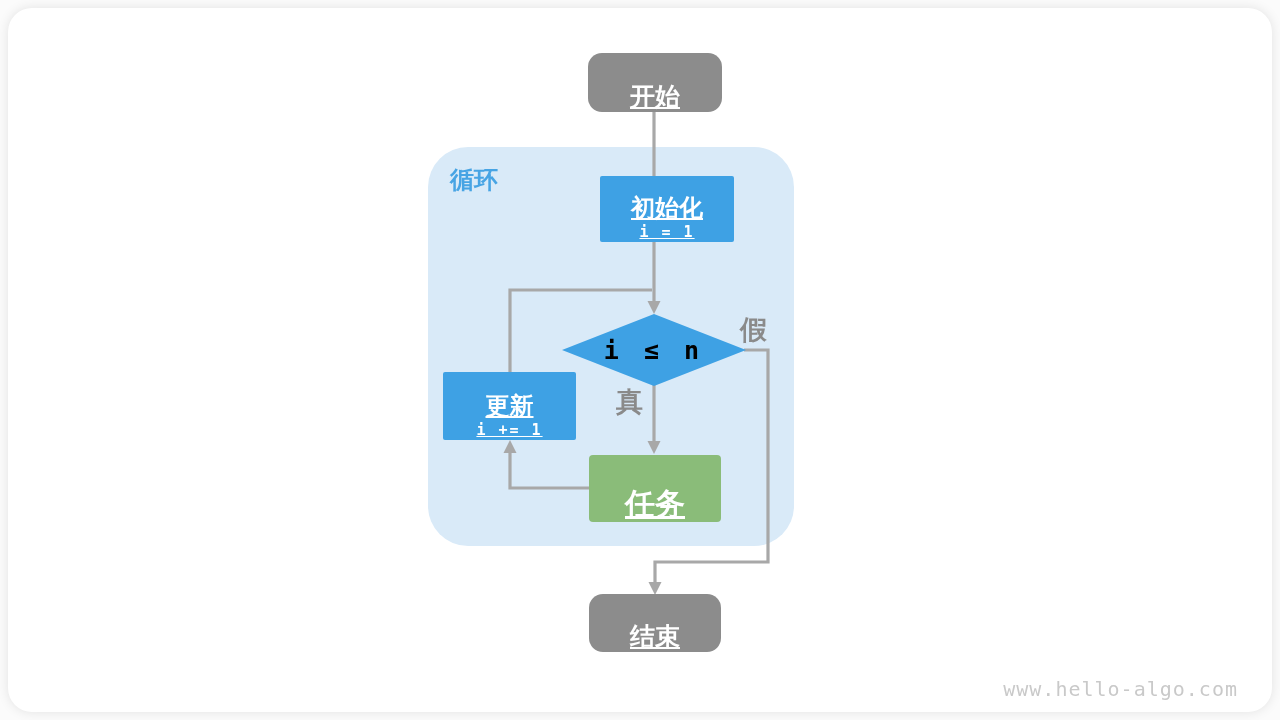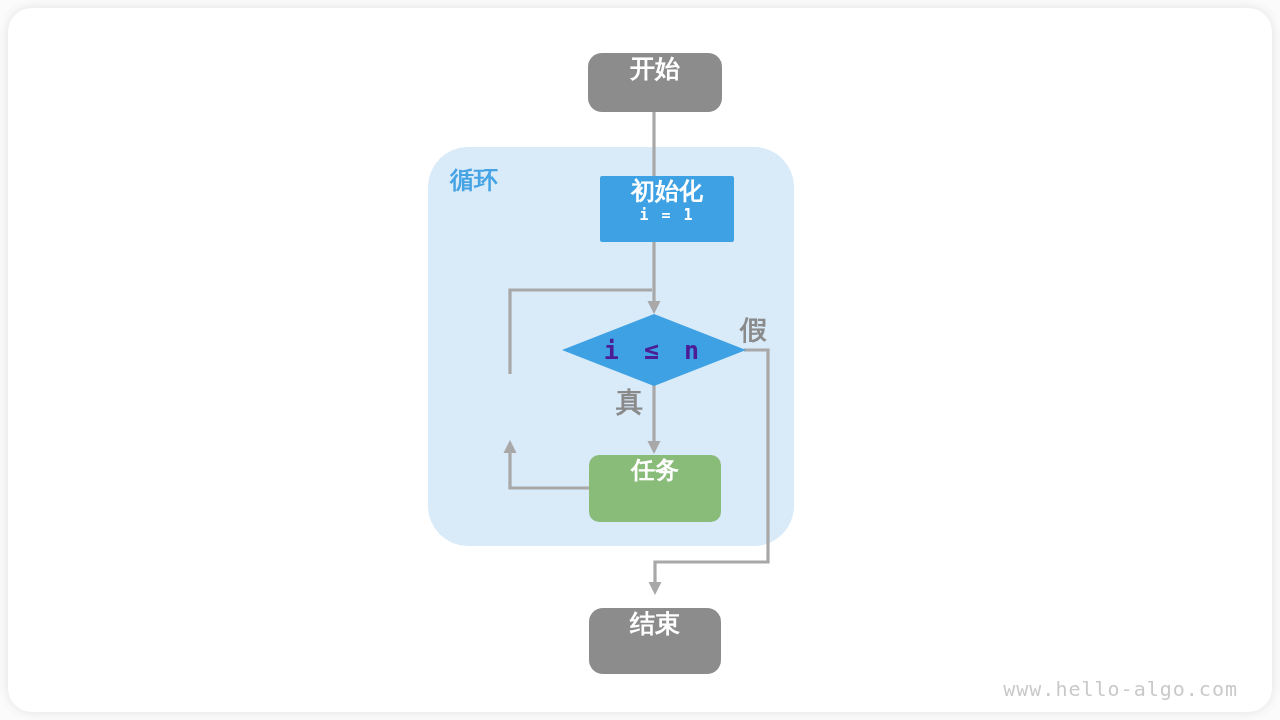--- a/index.html
+++ b/index.html
@@ -52,40 +52,41 @@
     width: 1280px; height: 720px;
     z-index: 2;
     pointer-events: none;
   }
   .edge { stroke: var(--arrow); stroke-width: 3.2; fill: none; }
   .arrowhead { fill: var(--arrow); stroke: none; }
 
   .node {
     position: absolute;
     display: flex; flex-direction: column;
-    align-items: center; justify-content: flex-start;
+    align-items: center; justify-content: flex-end;
     color: #ffffff; font-weight: 700;
     z-index: 3;
     line-height: 1.25;
+    text-decoration: underline;
   }
   .node-gray { background: var(--gray); border-radius: 14px; font-size: 25px; }
   .node-blue { background: var(--blue); border-radius: 2px; font-size: 24px; }
-  .node-green { background: var(--green); border-radius: 10px; font-size: 24px; }
+  .node-green { background: var(--green); border-radius: 4px; font-size: 30px; }
   .code {
     font-family: "DejaVu Sans Mono", "Liberation Mono", monospace;
     font-size: 15px; font-weight: 700; letter-spacing: 2px;
   }
   .diamond {
     position: absolute;
     left: 562px; top: 314px;
     width: 184px; height: 72px;
     background: var(--blue);
     clip-path: polygon(50% 0%, 100% 50%, 50% 100%, 0% 50%);
     display: flex; align-items: center; justify-content: center;
-    color: #4c1d95;
+    color: #000000;
     z-index: 3;
   }
   .diamond .code { font-size: 25px; letter-spacing: 5px; }
 
   .edge-label {
     position: absolute;
     font-size: 27px; font-weight: 700;
     color: var(--label-gray);
     z-index: 4;
   }
@@ -134,24 +135,28 @@
     <span class="code">i = 1</span>
   </div>
 
   <div class="diamond">
     <span class="code">i ≤ n</span>
   </div>
 
   <div class="edge-label edge-label-false">假</div>
   <div class="edge-label edge-label-true">真</div>
 
+  <div class="node node-blue" style="left:443px; top:372px; width:133px; height:68px;">
+    <span>更新</span>
+    <span class="code">i += 1</span>
+  </div>
 
   <div class="node node-green" style="left:589px; top:455px; width:132px; height:67px;">
     <span>任务</span>
   </div>
 
-  <div class="node node-gray" style="left:589px; top:608px; width:132px; height:66px;">
+  <div class="node node-gray" style="left:589px; top:594px; width:132px; height:58px;">
     <span>结束</span>
   </div>
 
   <div class="watermark">www.hello-algo.com</div>
 
 </div>
 
 </body></html>

